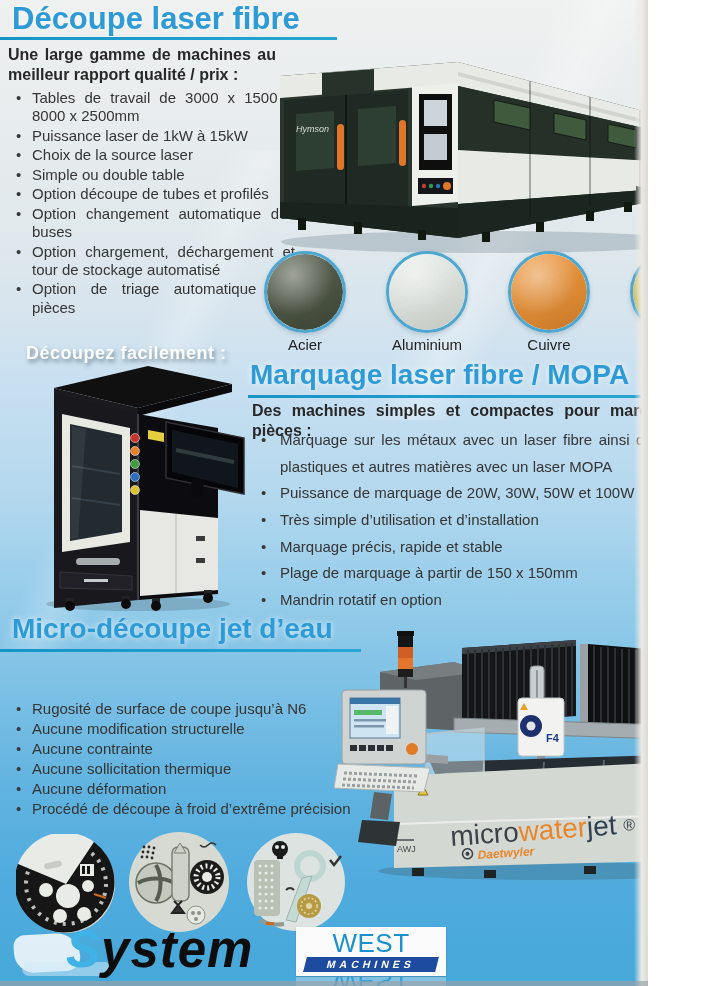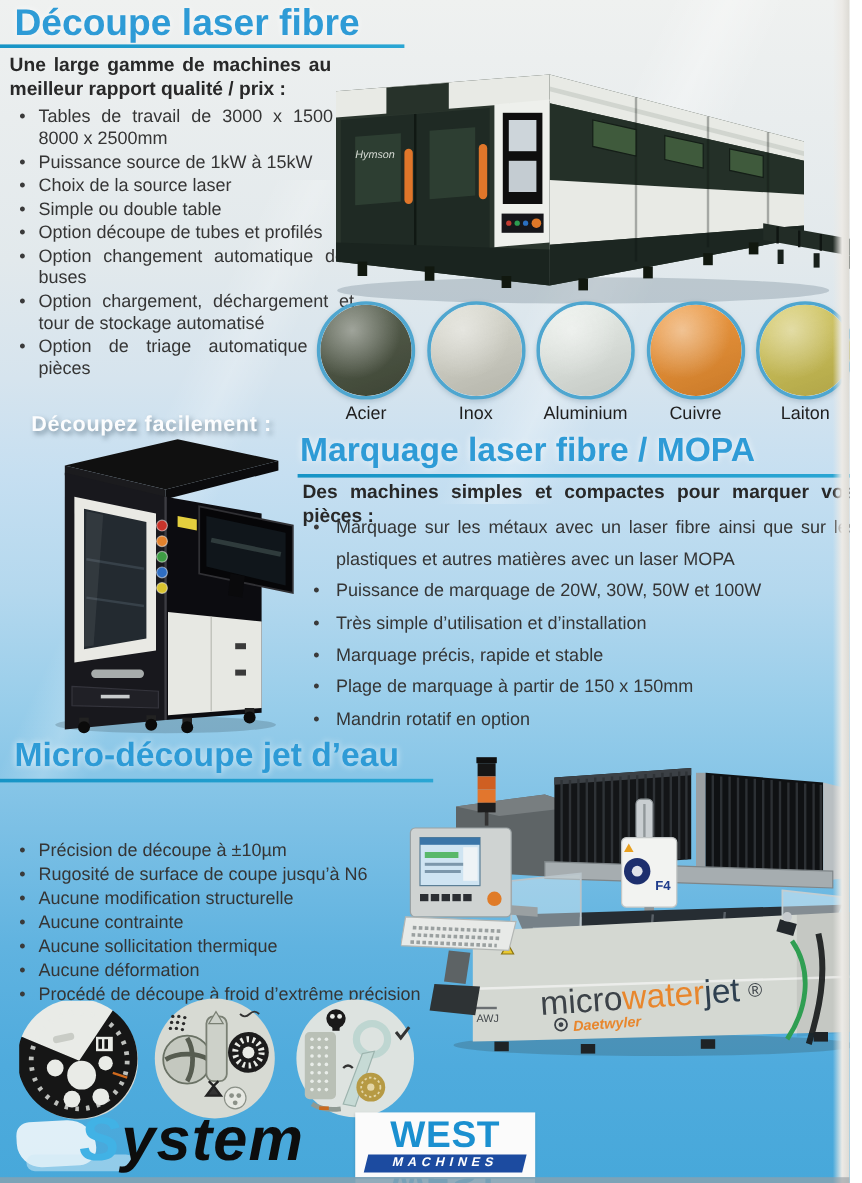--- a/index.html
+++ b/index.html
@@ -1,17 +1,17 @@
 <!DOCTYPE html>
 <html><head>
 <meta charset="utf-8">
 <style>
   html,body{margin:0;padding:0;background:#ffffff;}
   .page{
-    position:relative;width:708px;height:986px;overflow:hidden;
+    position:relative;width:648px;height:986px;overflow:hidden;
     font-family:"Liberation Sans","DejaVu Sans",sans-serif;
     background:linear-gradient(180deg,
       #eff1f0 0%, #e9edee 10%, #e2e9ec 22%, #d6e4ee 32%,
       #c6dff1 40%, #b4d8ee 50%, #97cdea 60%, #7cc0e5 70%,
       #60b3e0 80%, #4fabdd 90%, #47a8da 100%);
   }
   .sheen{position:absolute;pointer-events:none;}
   .sheen1{left:300px;top:0;width:420px;height:420px;
     background:linear-gradient(115deg,transparent 42%,rgba(255,255,255,.30) 50%,transparent 58%);}
   .sheen2{left:-60px;top:150px;width:420px;height:500px;
@@ -62,38 +62,38 @@
   
   .system-logo{left:14px;top:922px;width:220px;height:60px;}
   .sys-blob{position:absolute;left:0;top:12px;width:66px;height:38px;background:#edf5fa;opacity:.92;
     border-radius:14px 30px 18px 26px;transform:rotate(-3deg);}
   .sys-blob2{position:absolute;left:8px;top:40px;width:90px;height:14px;background:#cfe9f6;opacity:.55;border-radius:10px;}
   .system-text{position:absolute;left:52px;top:-2px;font-size:51px;font-style:italic;font-weight:600;color:#0d0d0d;letter-spacing:1px;}
   .system-text .s{color:#41b2e5;}
 
   .west-logo{left:296px;top:927px;width:150px;}
   .west-box{background:#fbfbfb;width:150px;padding:3px 0 4px;box-shadow:0 1px 2px rgba(40,70,90,.25);}
-  .west-top{color:#1b90d0;font-weight:bold;font-size:31px;line-height:1;text-align:center;letter-spacing:.5px;}
+  .west-top{color:#1b90d0;font-weight:normal;font-size:26px;line-height:1;text-align:center;letter-spacing:.5px;}
   .west-bar{margin:1px 9px 0;background:#1c4ba0;transform:skewX(-14deg);color:#ffffff;
     font-size:10.5px;font-weight:bold;letter-spacing:4px;text-align:center;padding:1px 0 2px;}
   .west-reflection{height:20px;overflow:hidden;transform:scaleY(-1);opacity:.32;margin-top:1px;}
 </style>
 </head>
 <body>
 
 <div class="page">
   <div class="sheen sheen1"></div>
   <div class="sheen sheen2"></div>
 
   <div class="abs sec-title" id="t1">Découpe laser fibre</div>
   <div class="abs rule rule1"></div>
   <div class="abs intro" id="intro1">Une large gamme de machines au meilleur rapport qualité / prix :</div>
   <ul class="abs bullets" id="bullets1">
       <li><span>Tables de travail de 3000 x 1500 à 8000 x 2500mm</span></li>
-      <li><span>Puissance source de 1kW à 15kW</span></li>
+      <li><span>Puissance laser de 1kW à 15kW</span></li>
       <li><span>Choix de la source laser</span></li>
       <li><span>Simple ou double table</span></li>
       <li><span>Option découpe de tubes et profilés</span></li>
       <li><span>Option changement automatique des buses</span></li>
       <li><span>Option chargement, déchargement et tour de stockage automatisé</span></li>
       <li><span>Option de triage automatique des pièces</span></li>
     </ul>
 
   <svg class="abs" style="left:268px;top:50px;" width="446" height="208" viewBox="0 0 446 208">
     <ellipse cx="218" cy="192" rx="205" ry="11" fill="rgba(95,115,128,.28)"></ellipse>
@@ -153,26 +153,20 @@
 
   <div class="abs materials">
       <div class="material">
       <span class="disc">
         <span class="disc-core" style="background-color: rgb(73, 82, 63);"></span>
       </span>
       <span class="mat-label">Acier</span>
     </div>
       <div class="material">
       <span class="disc">
-        <span class="disc-core" style="background-color: rgb(216, 216, 204);"></span>
-      </span>
-      <span class="mat-label">Inox</span>
-    </div>
-      <div class="material">
-      <span class="disc">
         <span class="disc-core" style="background-color: rgb(233, 239, 233);"></span>
       </span>
       <span class="mat-label">Aluminium</span>
     </div>
       <div class="material">
       <span class="disc">
         <span class="disc-core" style="background-color: rgb(240, 145, 47);"></span>
       </span>
       <span class="mat-label">Cuivre</span>
     </div>
@@ -242,21 +236,20 @@
     <circle cx="100" cy="246" r="5" fill="#0b0b0b"></circle>
     <rect x="126" y="240" width="8" height="8" fill="#222"></rect>
     <circle cx="130" cy="248" r="5" fill="#0b0b0b"></circle>
     <rect x="178" y="232" width="8" height="8" fill="#222"></rect>
     <circle cx="182" cy="240" r="5" fill="#0b0b0b"></circle>
   </svg>
 
   <div class="abs sec-title" id="t3">Micro-découpe jet d’eau</div>
   <div class="abs rule rule3"></div>
   <ul class="abs bullets" id="bullets3">
-      <li><span>Précision de découpe à ±10µm</span></li>
       <li><span>Rugosité de surface de coupe jusqu’à N6</span></li>
       <li><span>Aucune modification structurelle</span></li>
       <li><span>Aucune contrainte</span></li>
       <li><span>Aucune sollicitation thermique</span></li>
       <li><span>Aucune déformation</span></li>
       <li><span>Procédé de découpe à froid d’extrême précision</span></li>
     </ul>
 
   <svg class="abs" style="left:334px;top:614px;" width="382" height="268" viewBox="0 0 382 268">
     <ellipse cx="212" cy="257" rx="168" ry="9" fill="rgba(55,85,100,.30)"></ellipse>

